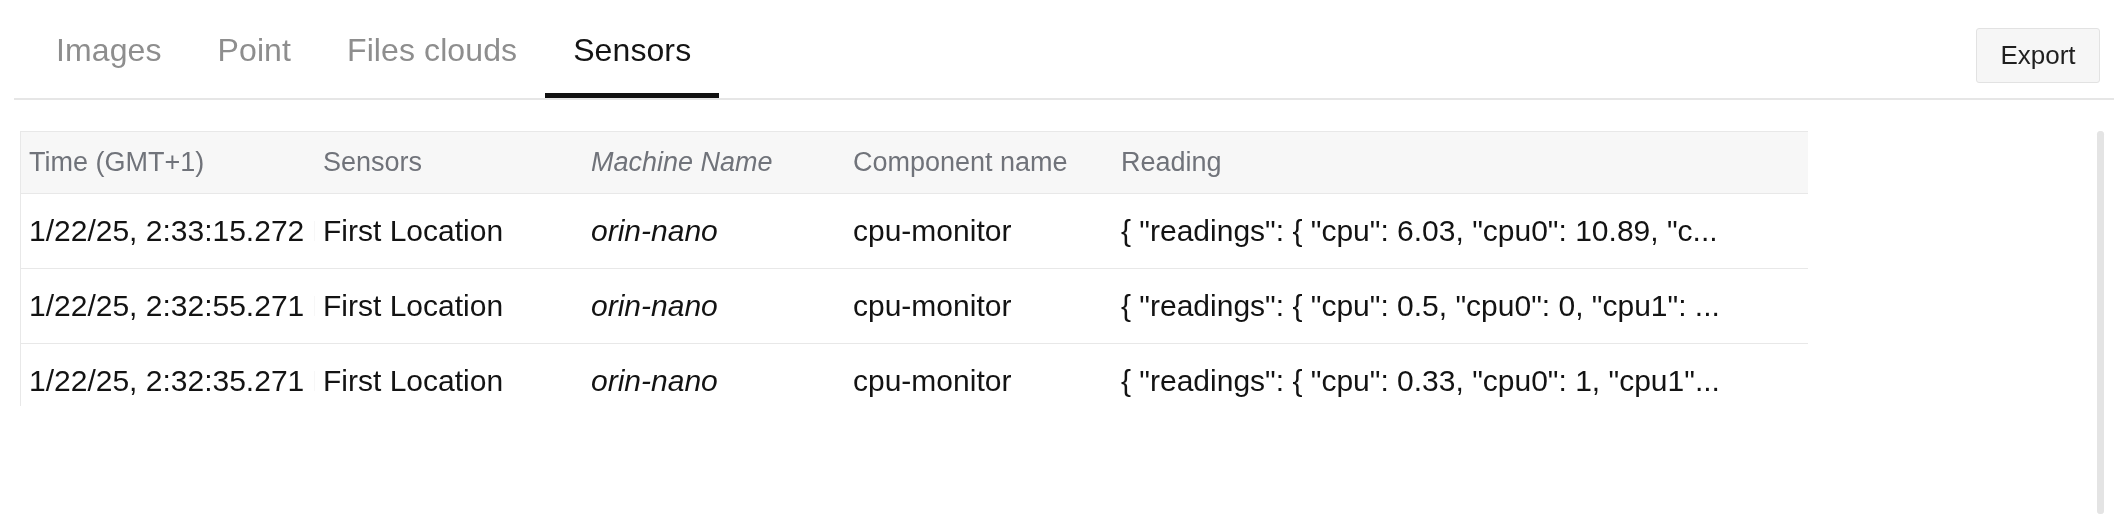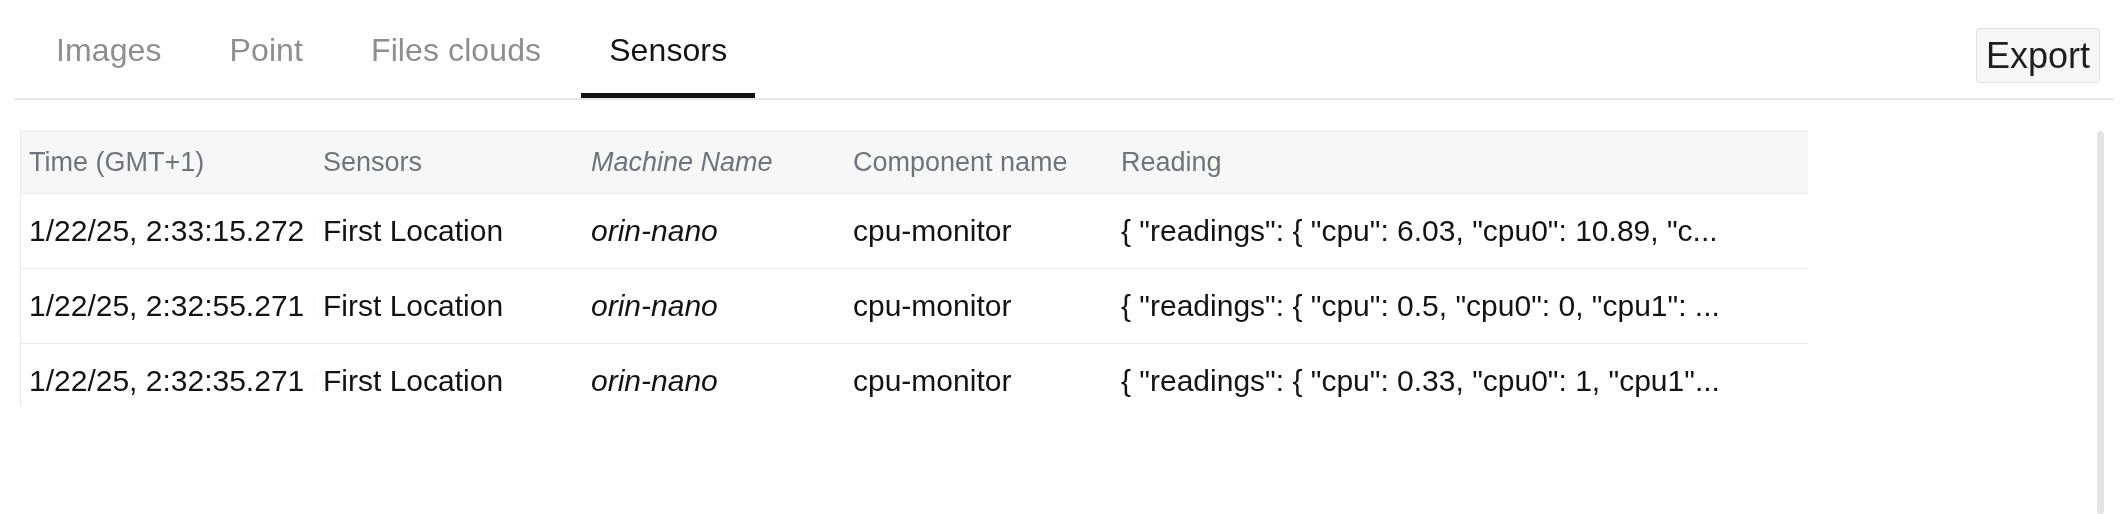--- a/index.html
+++ b/index.html
@@ -33,21 +33,21 @@
     height: 2px;
     background: #e6e6e6;
   }
   .tabs {
     position: absolute;
     left: 28px;
     top: 0;
     height: 100px;
     display: flex;
     align-items: center;
-    gap: 12px;
+    gap: 0;
   }
   .tab {
     position: relative;
     display: flex;
     align-items: center;
     justify-content: center;
     height: 100px;
     padding: 0 28px;
     font-size: 32px;
     color: #8e8e8e;
@@ -76,21 +76,21 @@
     right: 28px;
     top: 28px;
     width: 124px;
     height: 55px;
     background: #f6f6f6;
     border: 1px solid #e2e2e2;
     border-radius: 3px;
     display: flex;
     align-items: center;
     justify-content: center;
-    font-size: 36px;
+    font-size: 26px;
     color: #1f1f1f;
     box-sizing: border-box;
     cursor: pointer;
     user-select: none;
   }
 
   
   .table-wrap {
     position: absolute;
     left: 20px;

